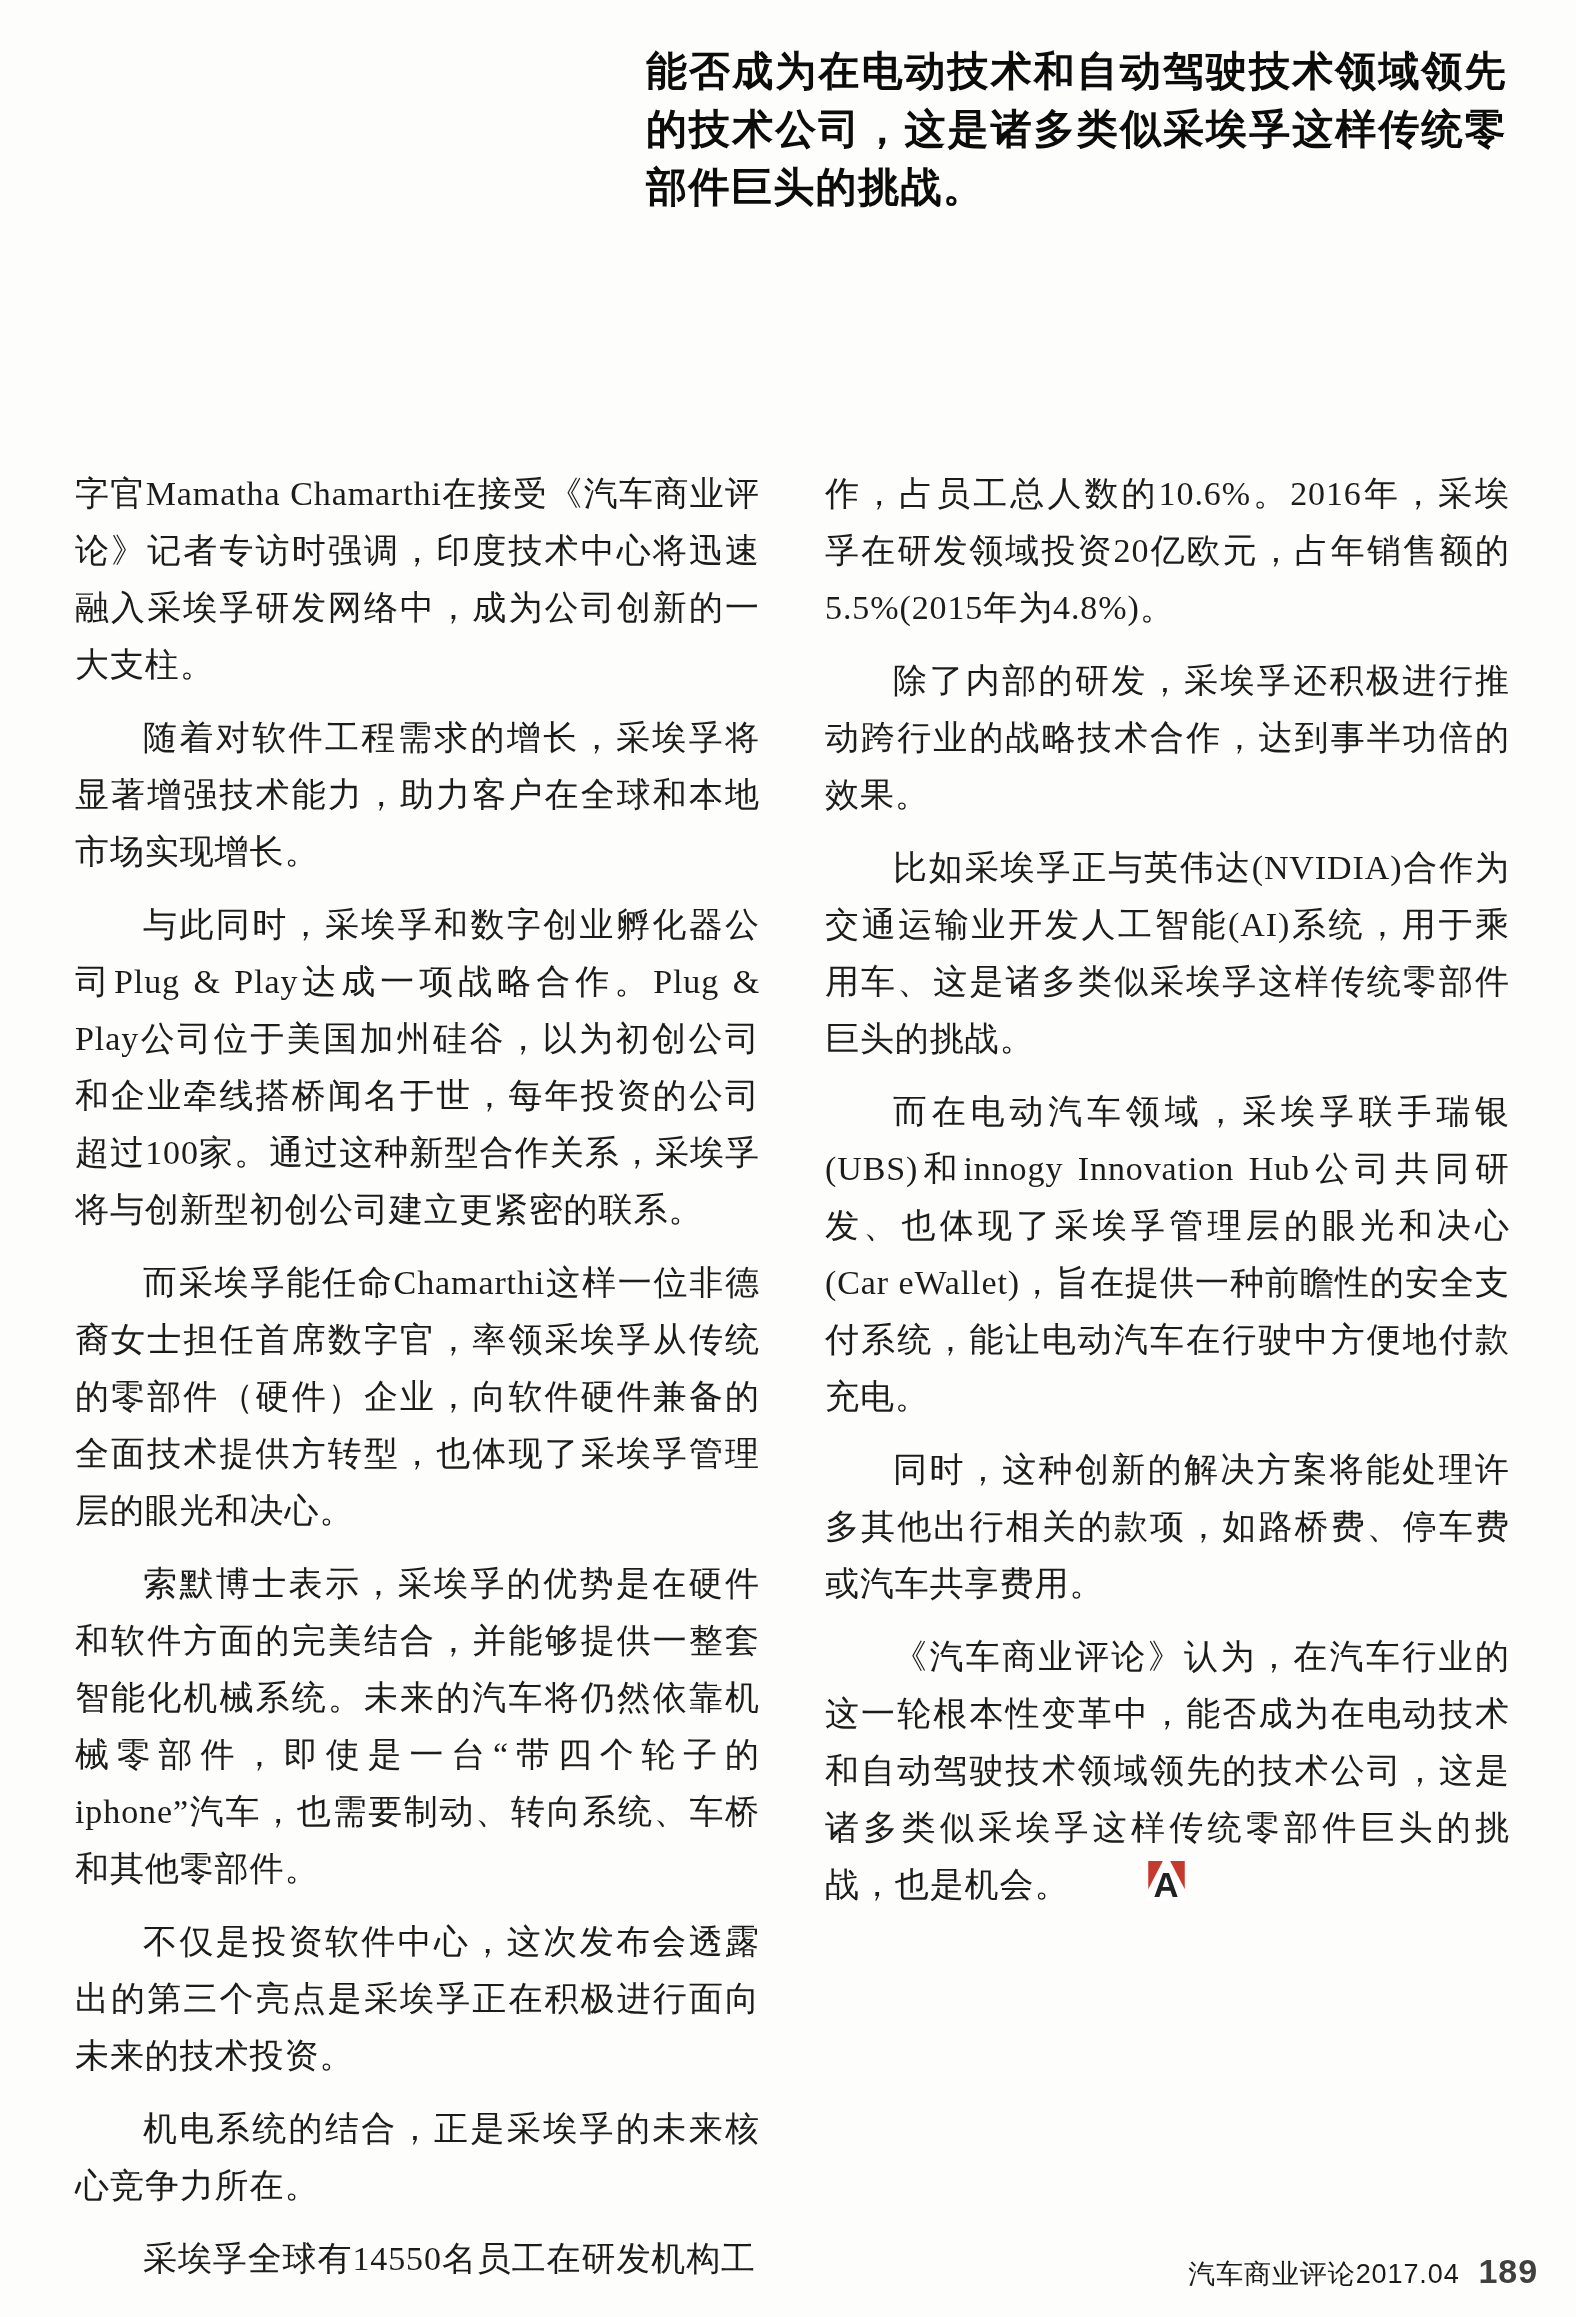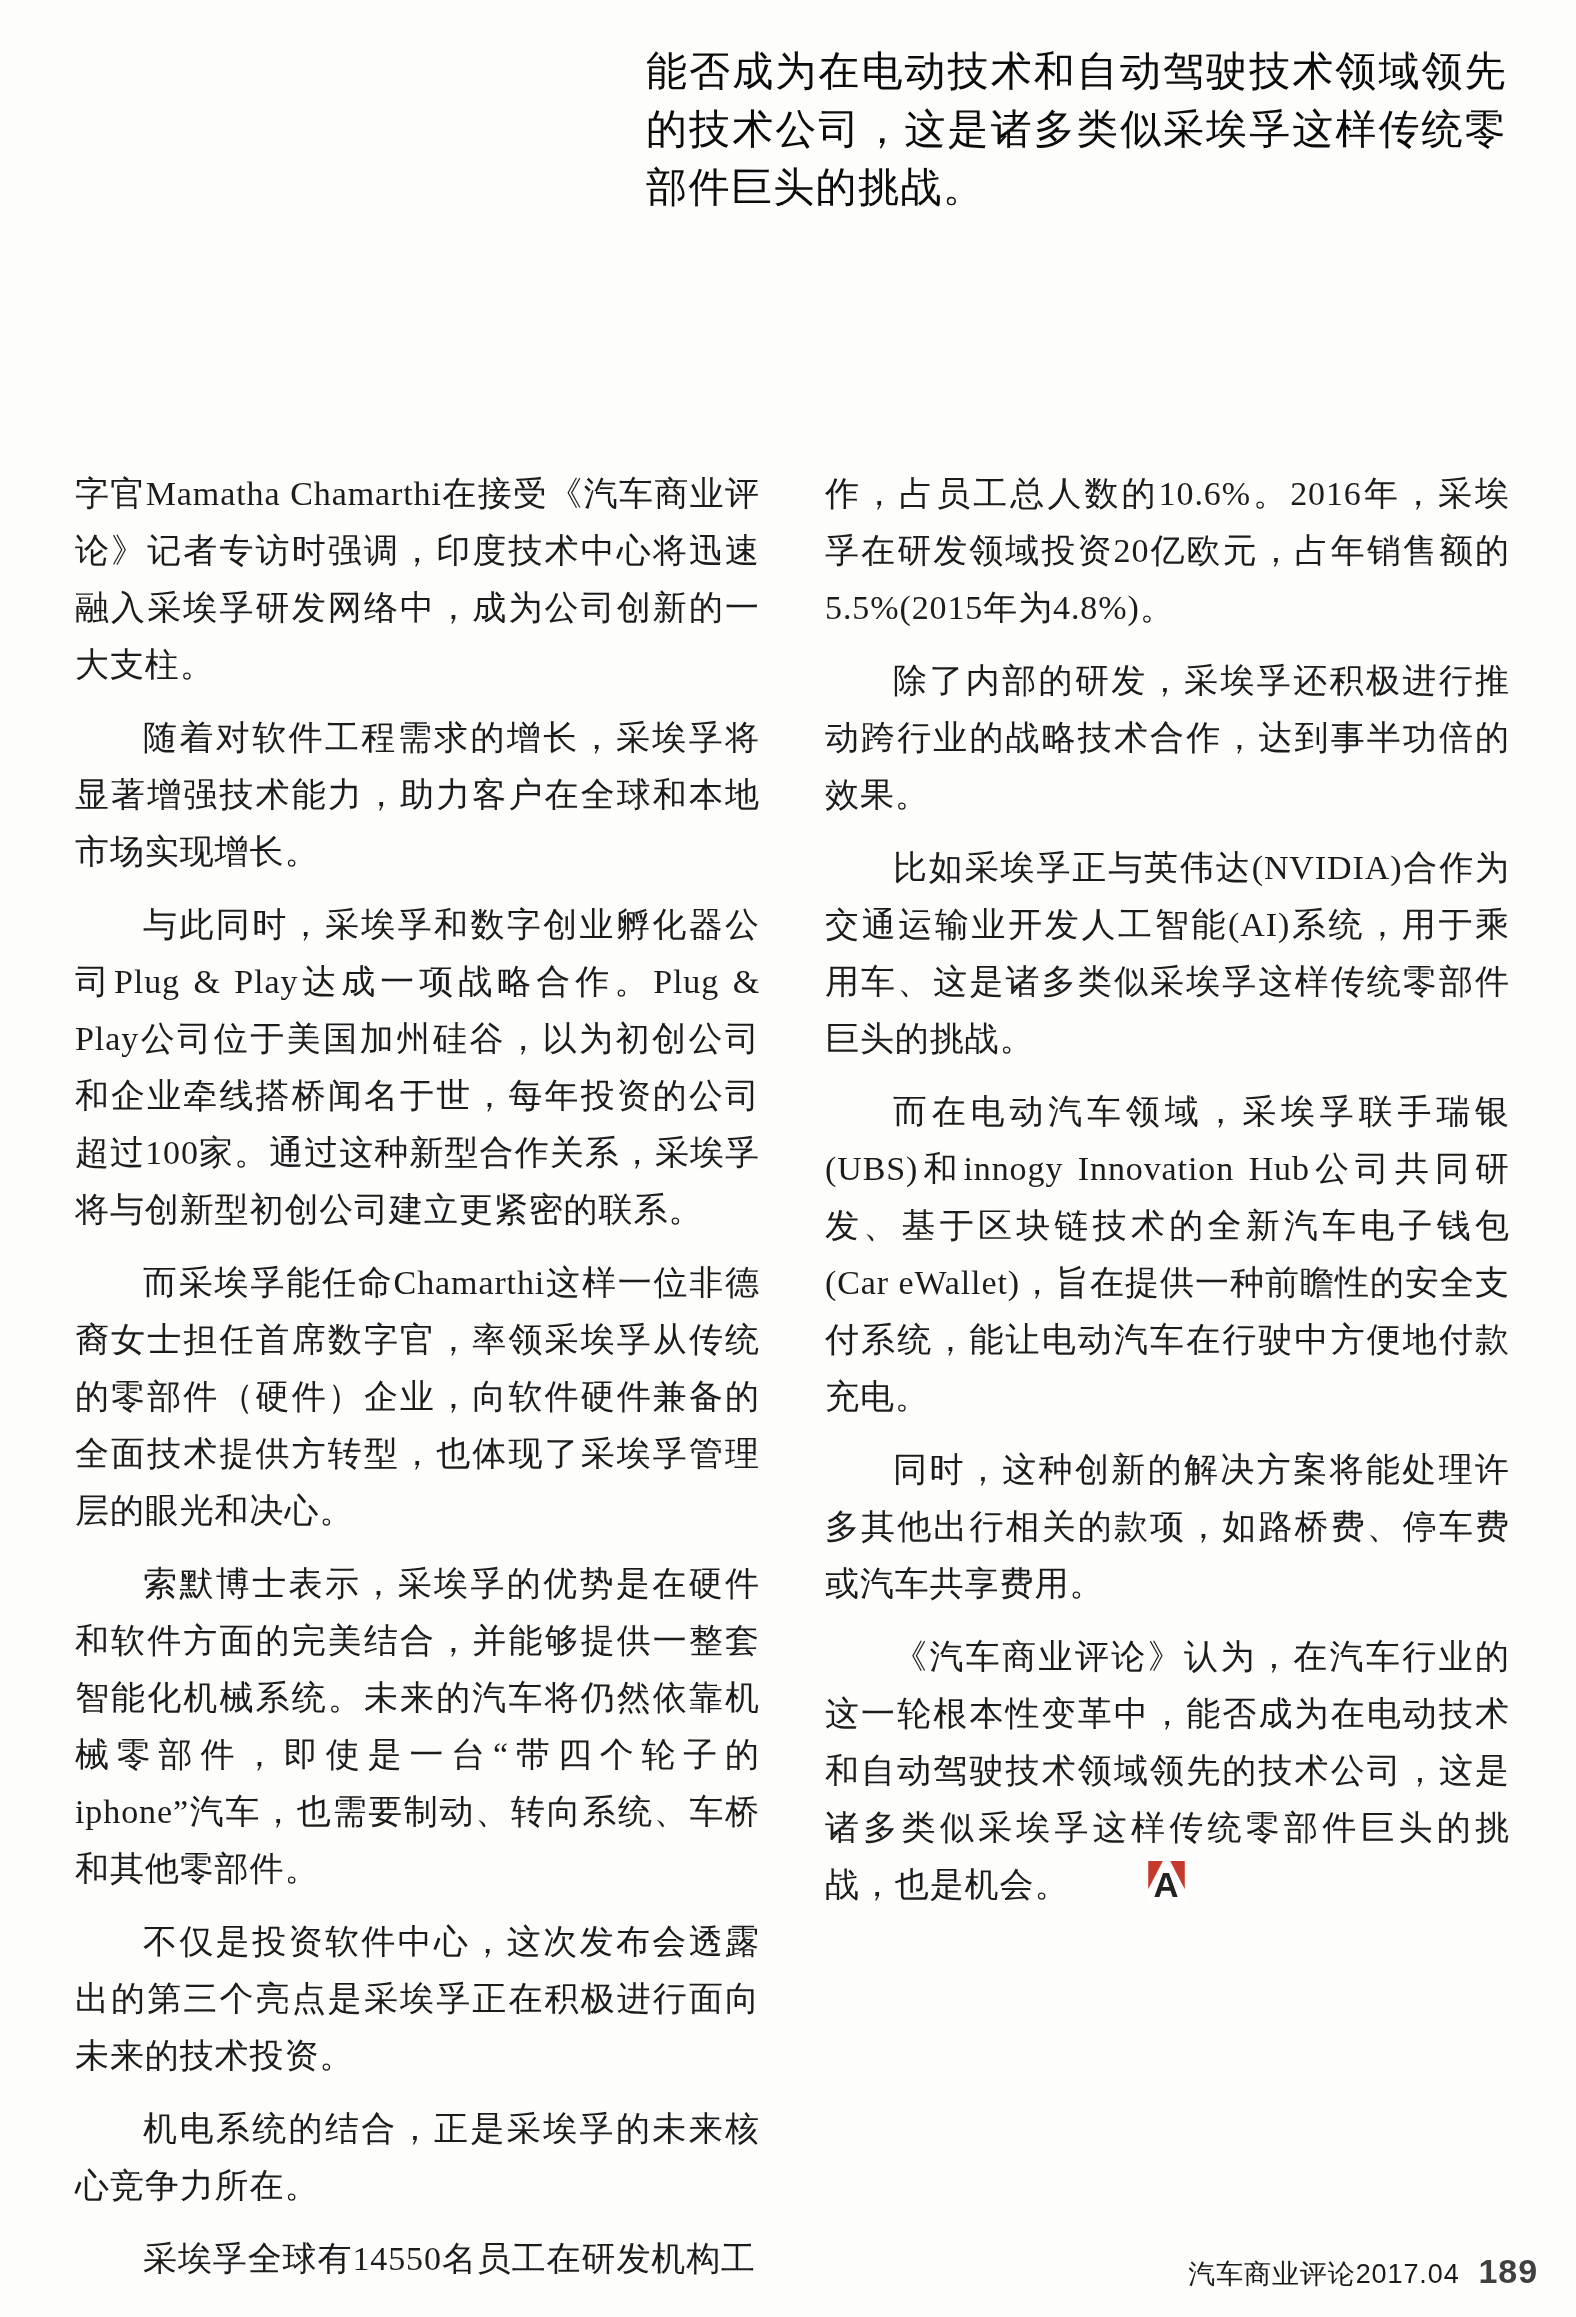--- a/index.html
+++ b/index.html
@@ -16,21 +16,21 @@
     font-family: "Liberation Serif", "DejaVu Serif", serif;
     color: #1e1e1e;
   }
   .headline {
     position: absolute;
     left: 646px;
     top: 42px;
     width: 861px;
     margin: 0;
     font-family: "Liberation Sans", "DejaVu Sans", sans-serif;
-    font-weight: 400;
+    font-weight: 700;
     font-size: 41px;
     line-height: 58px;
     letter-spacing: 1.4px;
     text-align: justify;
     color: #0c0c0c;
   }
   .columns {
     position: absolute;
     left: 59px;
     top: 449px;
@@ -98,21 +98,21 @@
       <p>索默博士表示，采埃孚的优势是在硬件和软件方面的完美结合，并能够提供一整套智能化机械系统。未来的汽车将仍然依靠机械零部件，即使是一台“带四个轮子的iphone”汽车，也需要制动、转向系统、车桥和其他零部件。</p>
       <p>不仅是投资软件中心，这次发布会透露出的第三个亮点是采埃孚正在积极进行面向未来的技术投资。</p>
       <p>机电系统的结合，正是采埃孚的未来核心竞争力所在。</p>
       <p>采埃孚全球有14550名员工在研发机构工</p>
     </div>
 
     <div class="col">
       <p class="cont">作，占员工总人数的10.6%。2016年，采埃孚在研发领域投资20亿欧元，占年销售额的5.5%(2015年为4.8%)。</p>
       <p>除了内部的研发，采埃孚还积极进行推动跨行业的战略技术合作，达到事半功倍的效果。</p>
       <p>比如采埃孚正与英伟达(NVIDIA)合作为交通运输业开发人工智能(AI)系统，用于乘用车、这是诸多类似采埃孚这样传统零部件巨头的挑战。</p>
-      <p>而在电动汽车领域，采埃孚联手瑞银(UBS)和innogy Innovation Hub公司共同研发、基于区块链技术的全新汽车电子钱包(Car eWallet)，旨在提供一种前瞻性的安全支付系统，能让电动汽车在行驶中方便地付款充电。</p>
+      <p>而在电动汽车领域，采埃孚联手瑞银(UBS)和innogy Innovation Hub公司共同研发、也体现了采埃孚管理层的眼光和决心(Car eWallet)，旨在提供一种前瞻性的安全支付系统，能让电动汽车在行驶中方便地付款充电。</p>
       <p>同时，这种创新的解决方案将能处理许多其他出行相关的款项，如路桥费、停车费或汽车共享费用。</p>
       <p>
         <span>《汽车商业评论》认为，在汽车行业的这一轮根本性变革中，能否成为在电动技术和自动驾驶技术领域领先的技术公司，这是诸多类似采埃孚这样传统零部件巨头的挑战，也是机会。</span><span class="endmark">
           <svg width="39" height="42" viewBox="0 0 42 46" aria-hidden="true" style="font-size:37px">
             <rect x="0" y="0" width="42" height="46" fill="#ffffff"></rect>
             <polygon points="1,1 17,1 1,32" fill="#c6392d"></polygon>
             <polygon points="25,1 41,1 41,32" fill="#c6392d"></polygon>
             <text x="21" y="40" text-anchor="middle" font-family="Liberation Sans, DejaVu Sans, sans-serif" font-size="38" font-weight="900" fill="#222222">A</text>
           </svg>
         </span>

